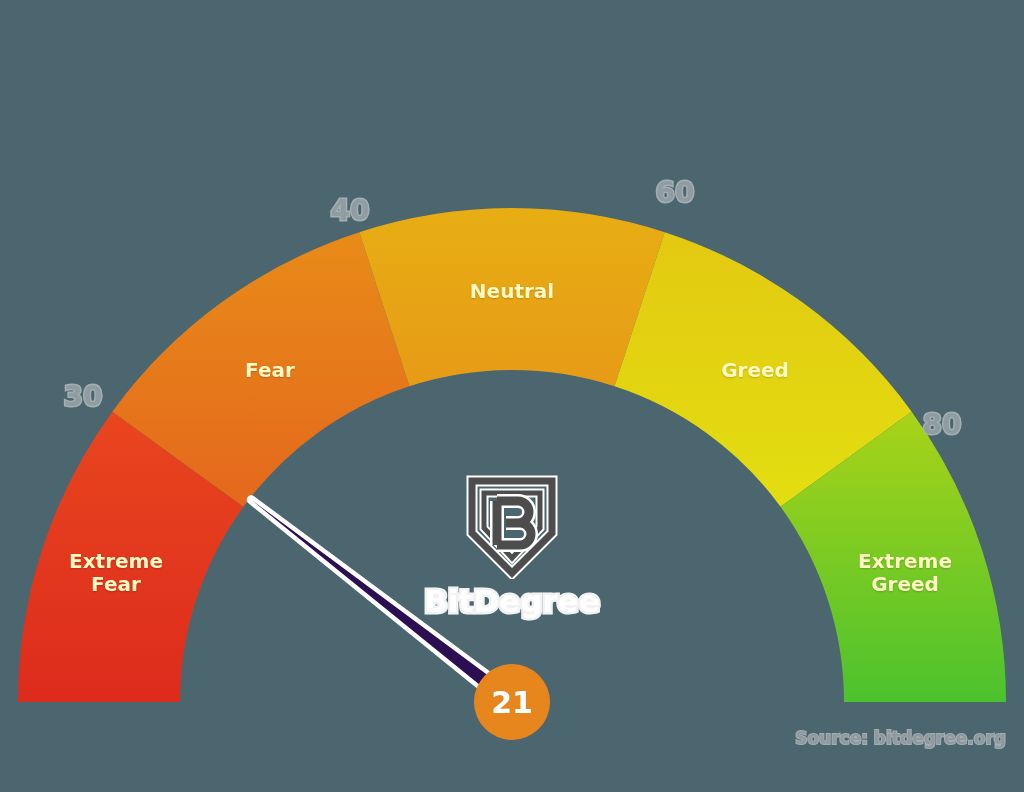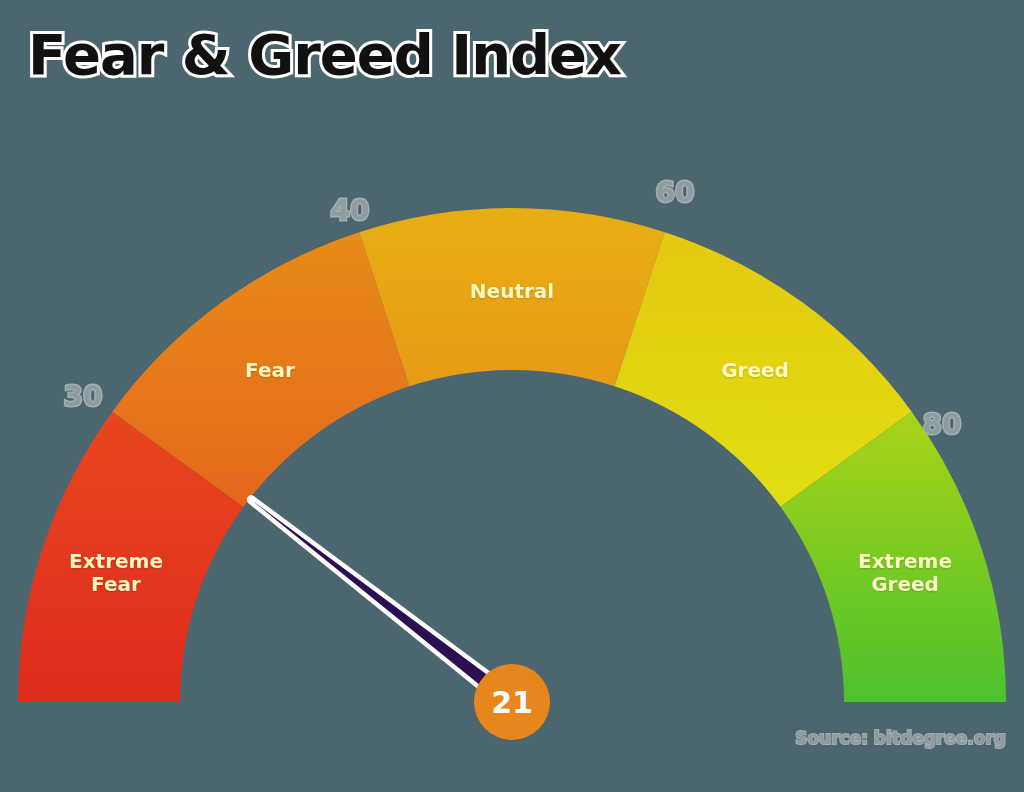--- a/index.html
+++ b/index.html
@@ -120,21 +120,20 @@
     white-space: nowrap;
   }
   #footer-left  { left: 20px; }
   #footer-right { right: 18px; }
 </style>
 </head>
 <body>
 
 <div id="stage">
 
-  <div id="title">Fear &amp; Greed Index</div>
 
 
   <svg id="gauge-svg" viewBox="0 0 1024 792">
     <defs>
 
       <linearGradient id="grad-seg-0" x1="0" y1="0" x2="0" y2="1">
         <stop offset="0%" stop-color="#e8461f"></stop>
         <stop offset="100%" stop-color="#dd2b1c"></stop>
       </linearGradient>
       <linearGradient id="grad-seg-1" x1="0" y1="0" x2="0" y2="1">
@@ -175,19 +174,30 @@
   <div class="seg-label" id="seg-label-2" style="left:512px; top:291px;">Neutral</div>
   <div class="seg-label" id="seg-label-3" style="left:755px; top:370px;">Greed</div>
   <div class="seg-label" id="seg-label-4" style="left:905px; top:573px;">Extreme
 Greed</div>
 
   <div class="tick-label" style="left:83px;  top:396px;">30</div>
   <div class="tick-label" style="left:350px; top:210px;">40</div>
   <div class="tick-label" style="left:675px; top:192px;">60</div>
   <div class="tick-label" style="left:942px; top:396px;margin-top:28px;">80</div>
 
+  <div id="brand">
+    <svg id="brand-shield" width="92" height="104" viewBox="0 0 92 104">
+      <path d="M6 6 H86 V58 L46 98 L6 58 Z" fill="none" stroke="#ffffff" stroke-width="11"></path>
+      <path d="M6 6 H86 V58 L46 98 L6 58 Z" fill="none" stroke="#4d4d4d" stroke-width="7"></path>
+      <path d="M18 18 H74 V53 L46 83 L18 53 Z" fill="none" stroke="#ffffff" stroke-width="9"></path>
+      <path d="M18 18 H74 V53 L46 83 L18 53 Z" fill="none" stroke="#4d4d4d" stroke-width="5"></path>
+      <path d="M31 26 V70 M31 26 H52 a11 11 0 0 1 0 22 H40 M40 48 H54 a11 11 0 0 1 0 22 H31" fill="none" stroke="#ffffff" stroke-width="14" stroke-linejoin="round"></path>
+      <path d="M31 26 V70 M31 26 H52 a11 11 0 0 1 0 22 H40 M40 48 H54 a11 11 0 0 1 0 22 H31" fill="none" stroke="#4d4d4d" stroke-width="9" stroke-linejoin="round"></path>
+    </svg>
+    <div id="brand-name">BitDegree</div>
+  </div>
 
   <div id="hub-value">21</div>
 
 
   <div class="footer-text" id="footer-right">Source: bitdegree.org</div>
 
 </div>
 
 </body></html>

